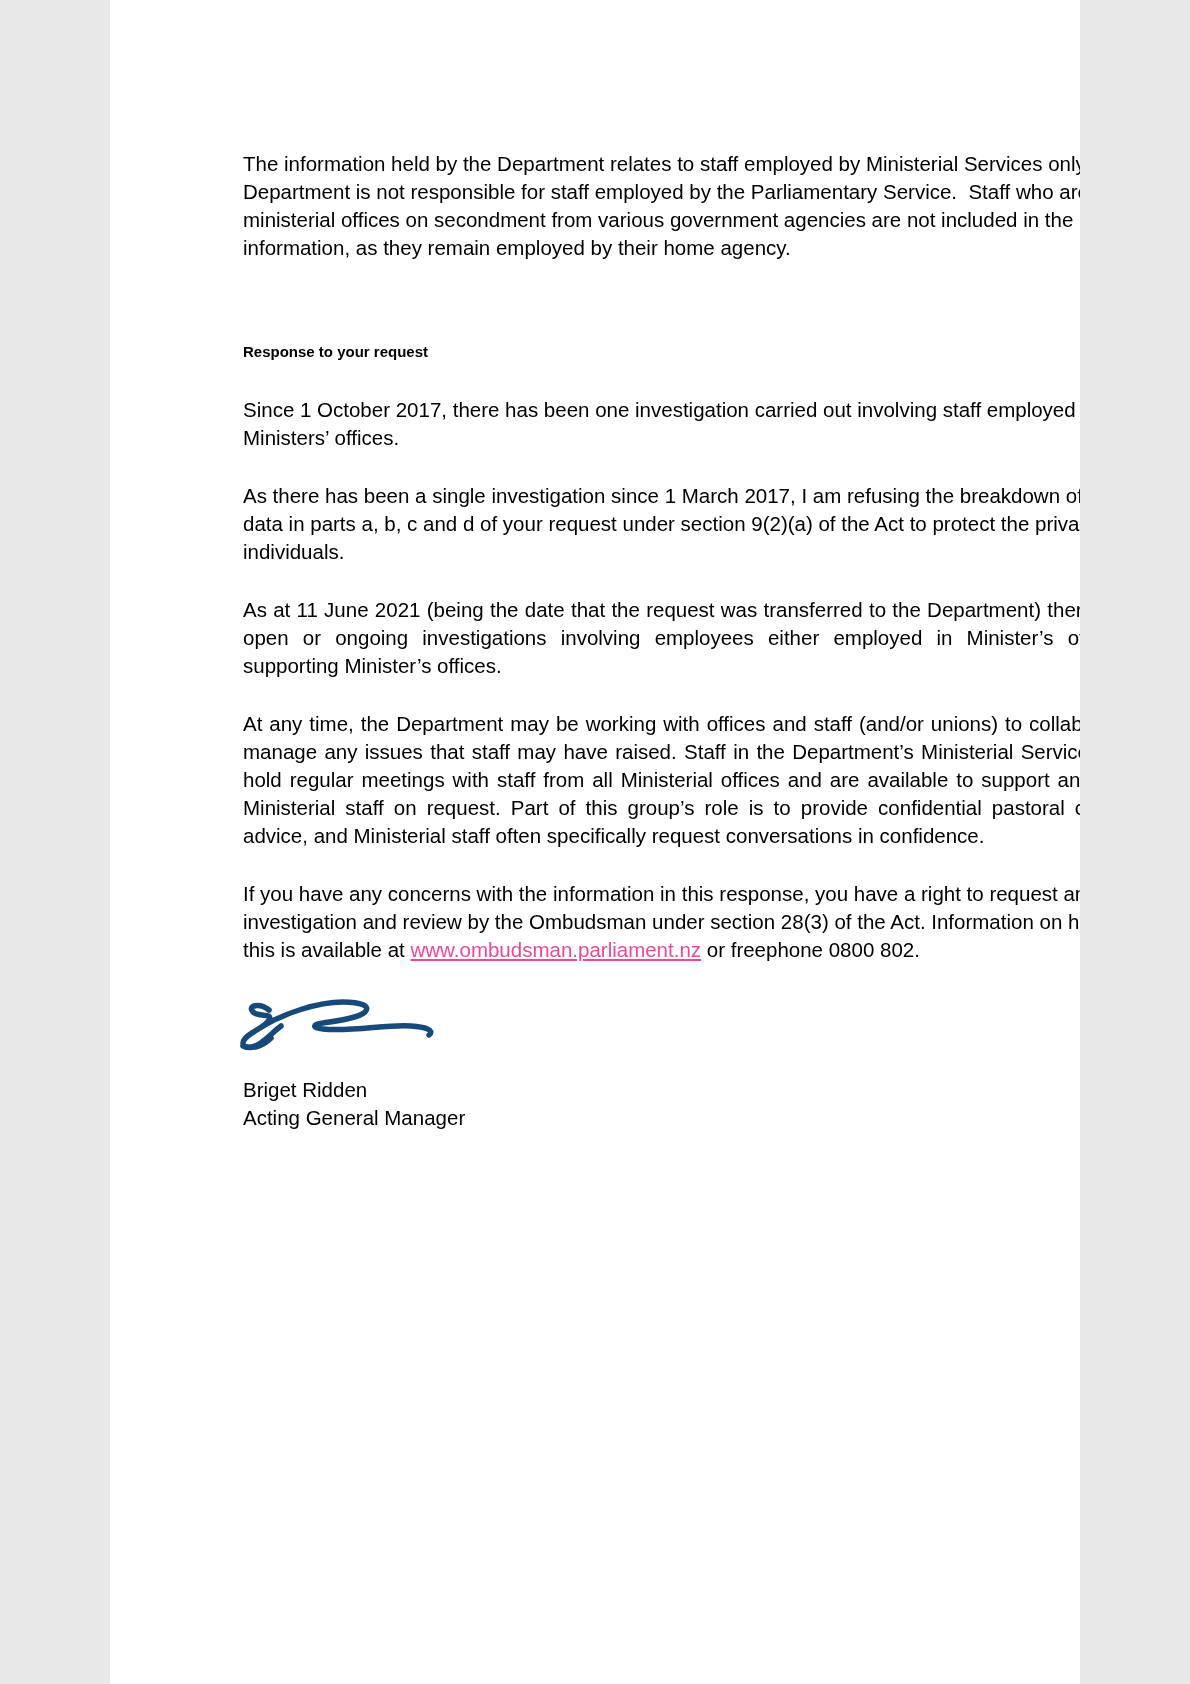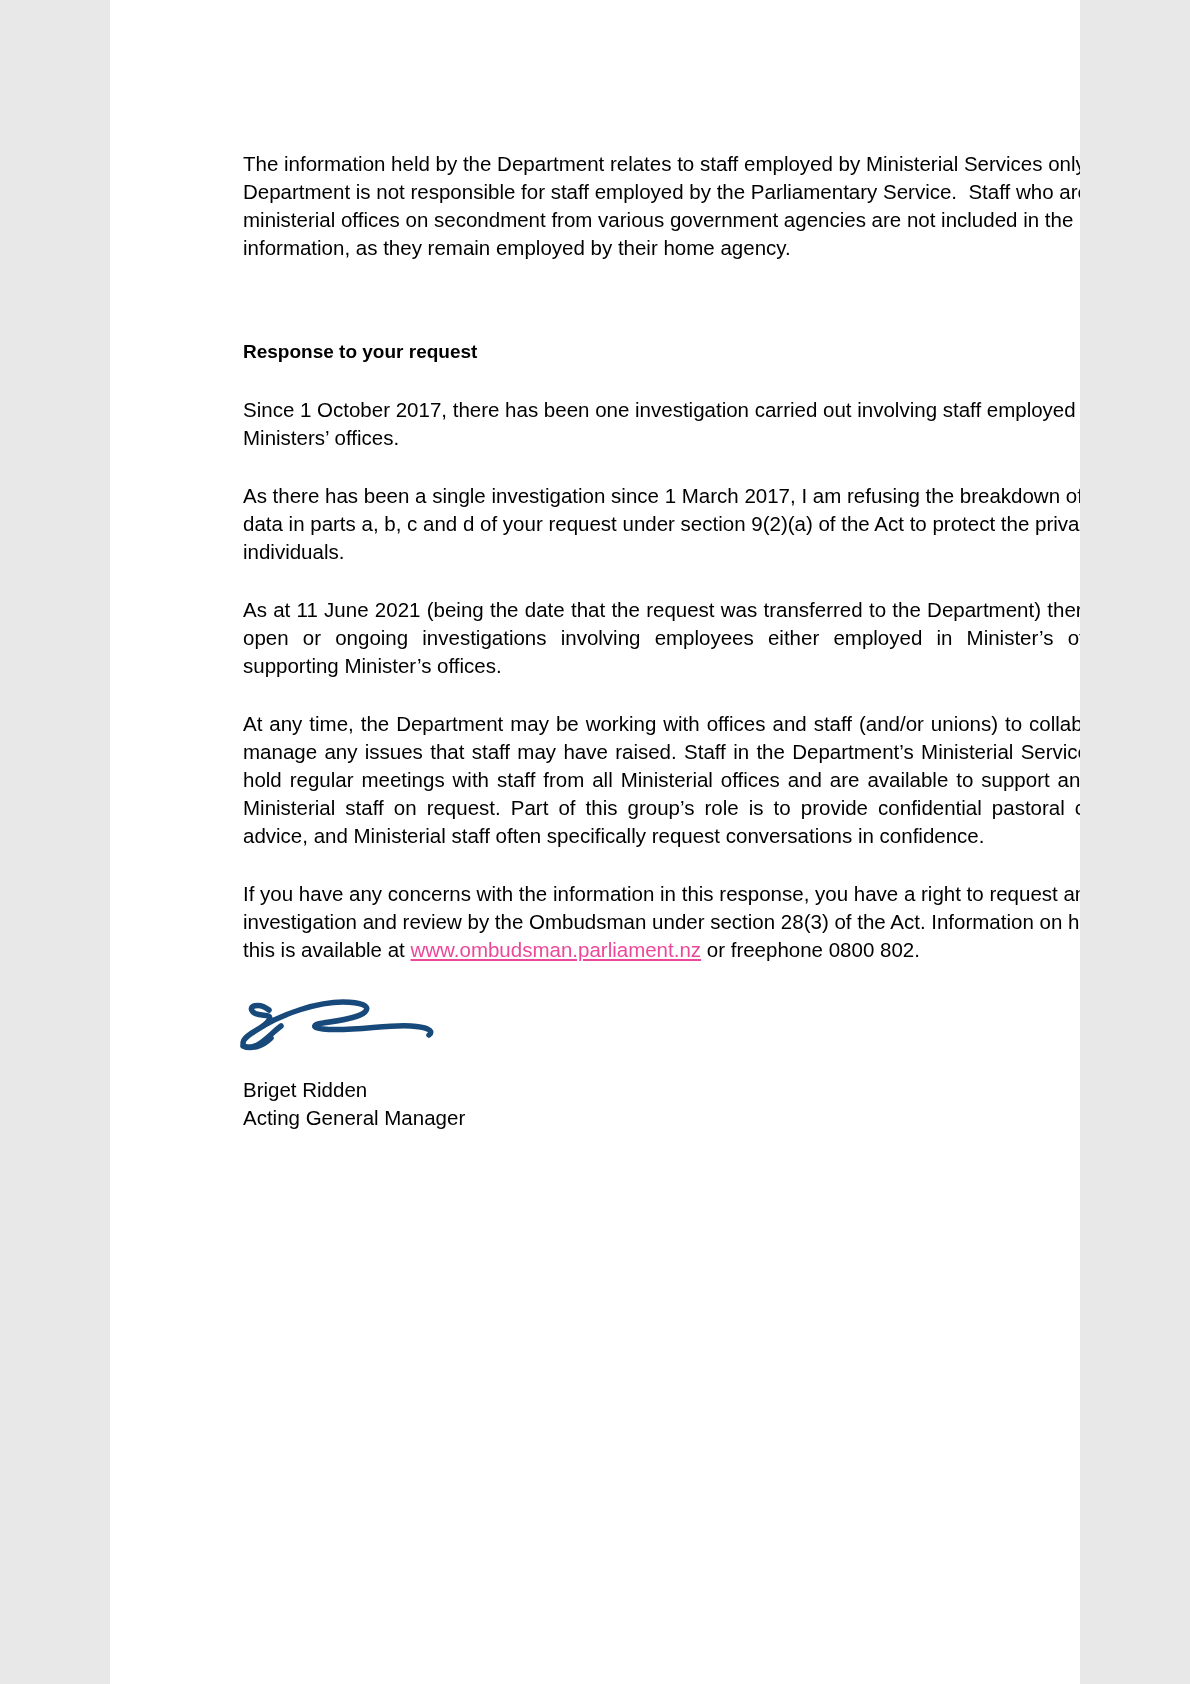--- a/index.html
+++ b/index.html
@@ -19,21 +19,21 @@
     top: 150px;
     width: 916px;
     font-size: 20.5px;
     line-height: 28px;
   }
   .para { margin: 0 0 30px 0; }
   .para.preserve { white-space: pre-wrap; }
   .para.justify { text-align: justify; }
   .section-heading {
     font-weight: bold;
-    font-size: 19px;
+    font-size: 15px;
     margin: 76px 0 30px 0;
   }
   .closing { margin: 8px 0 10px 0; }
   .signature-wrap { margin: 6px 0 22px -4px; }
   .signature-wrap svg { display: block; }
   .signatory { line-height: 28px; }
   .signatory .name { font-weight: normal; }
   a.doc-link {
     color: #ec4899;
     text-decoration: underline;

